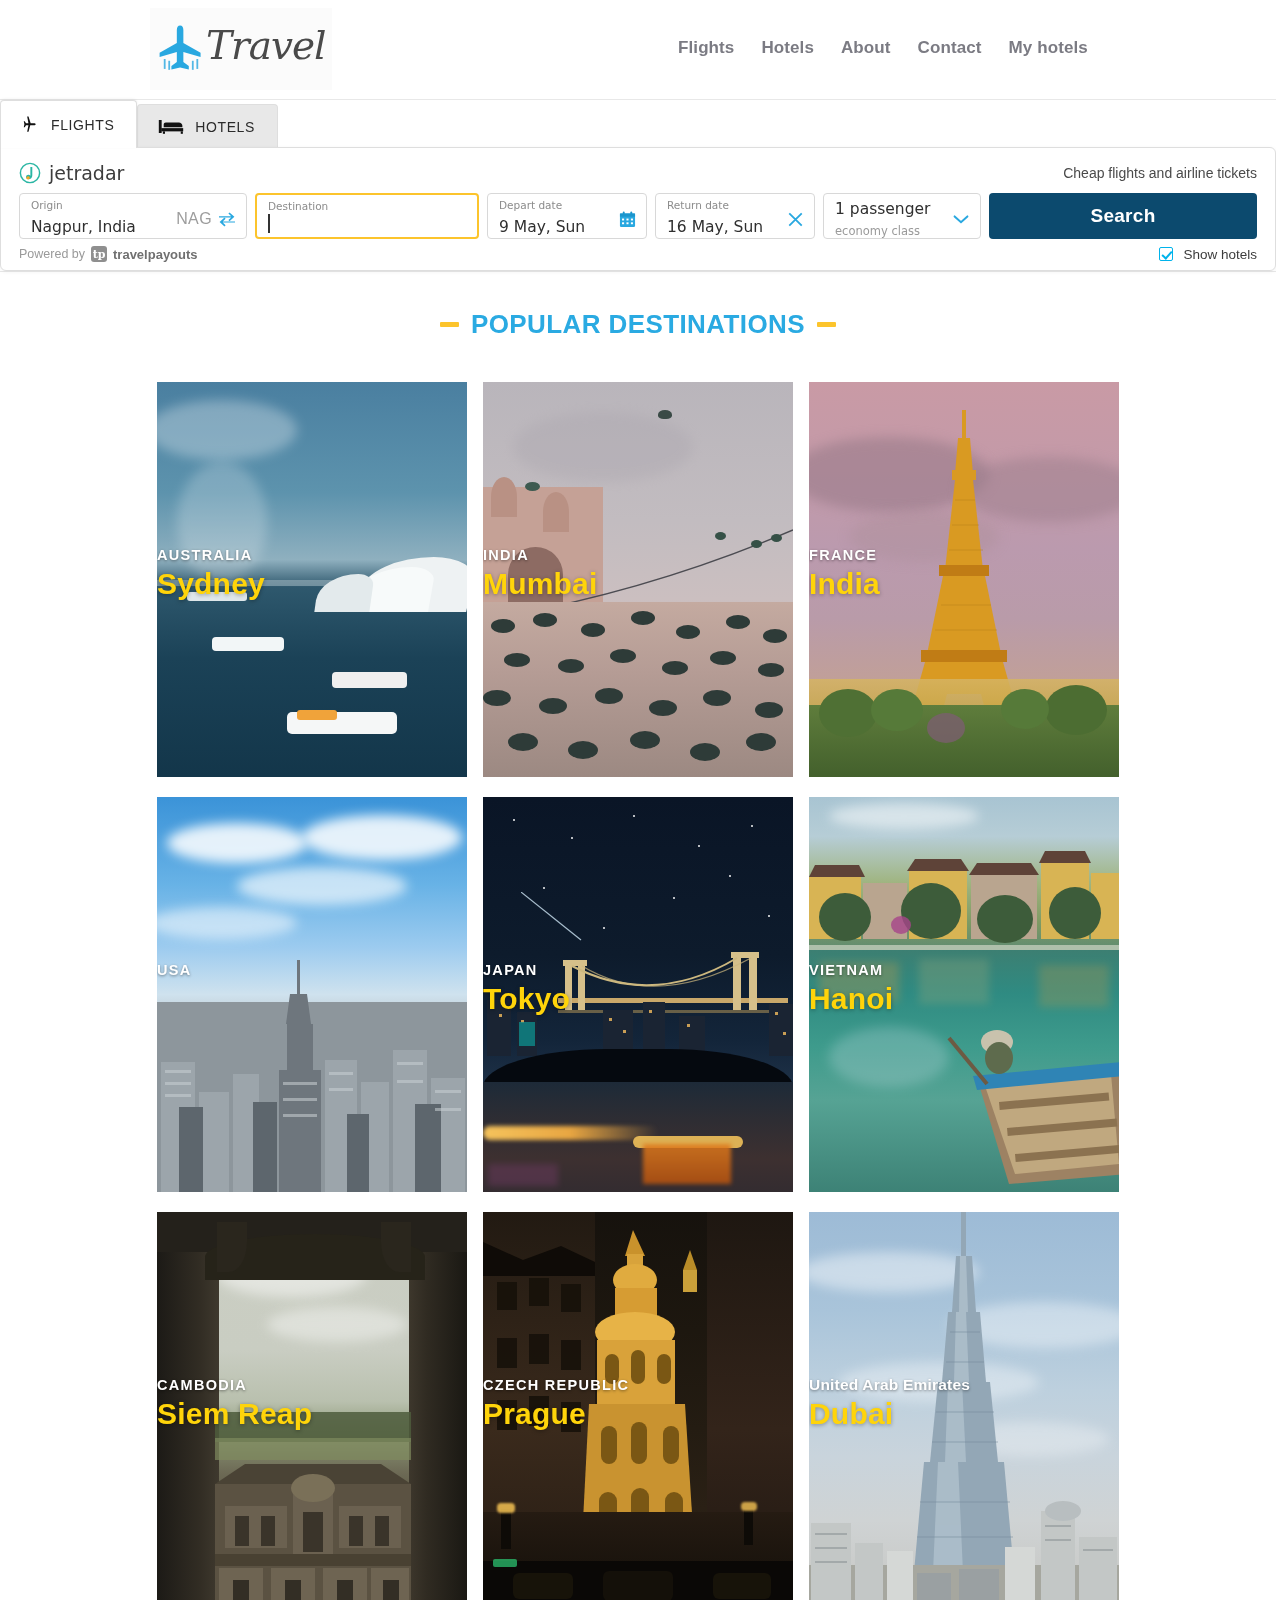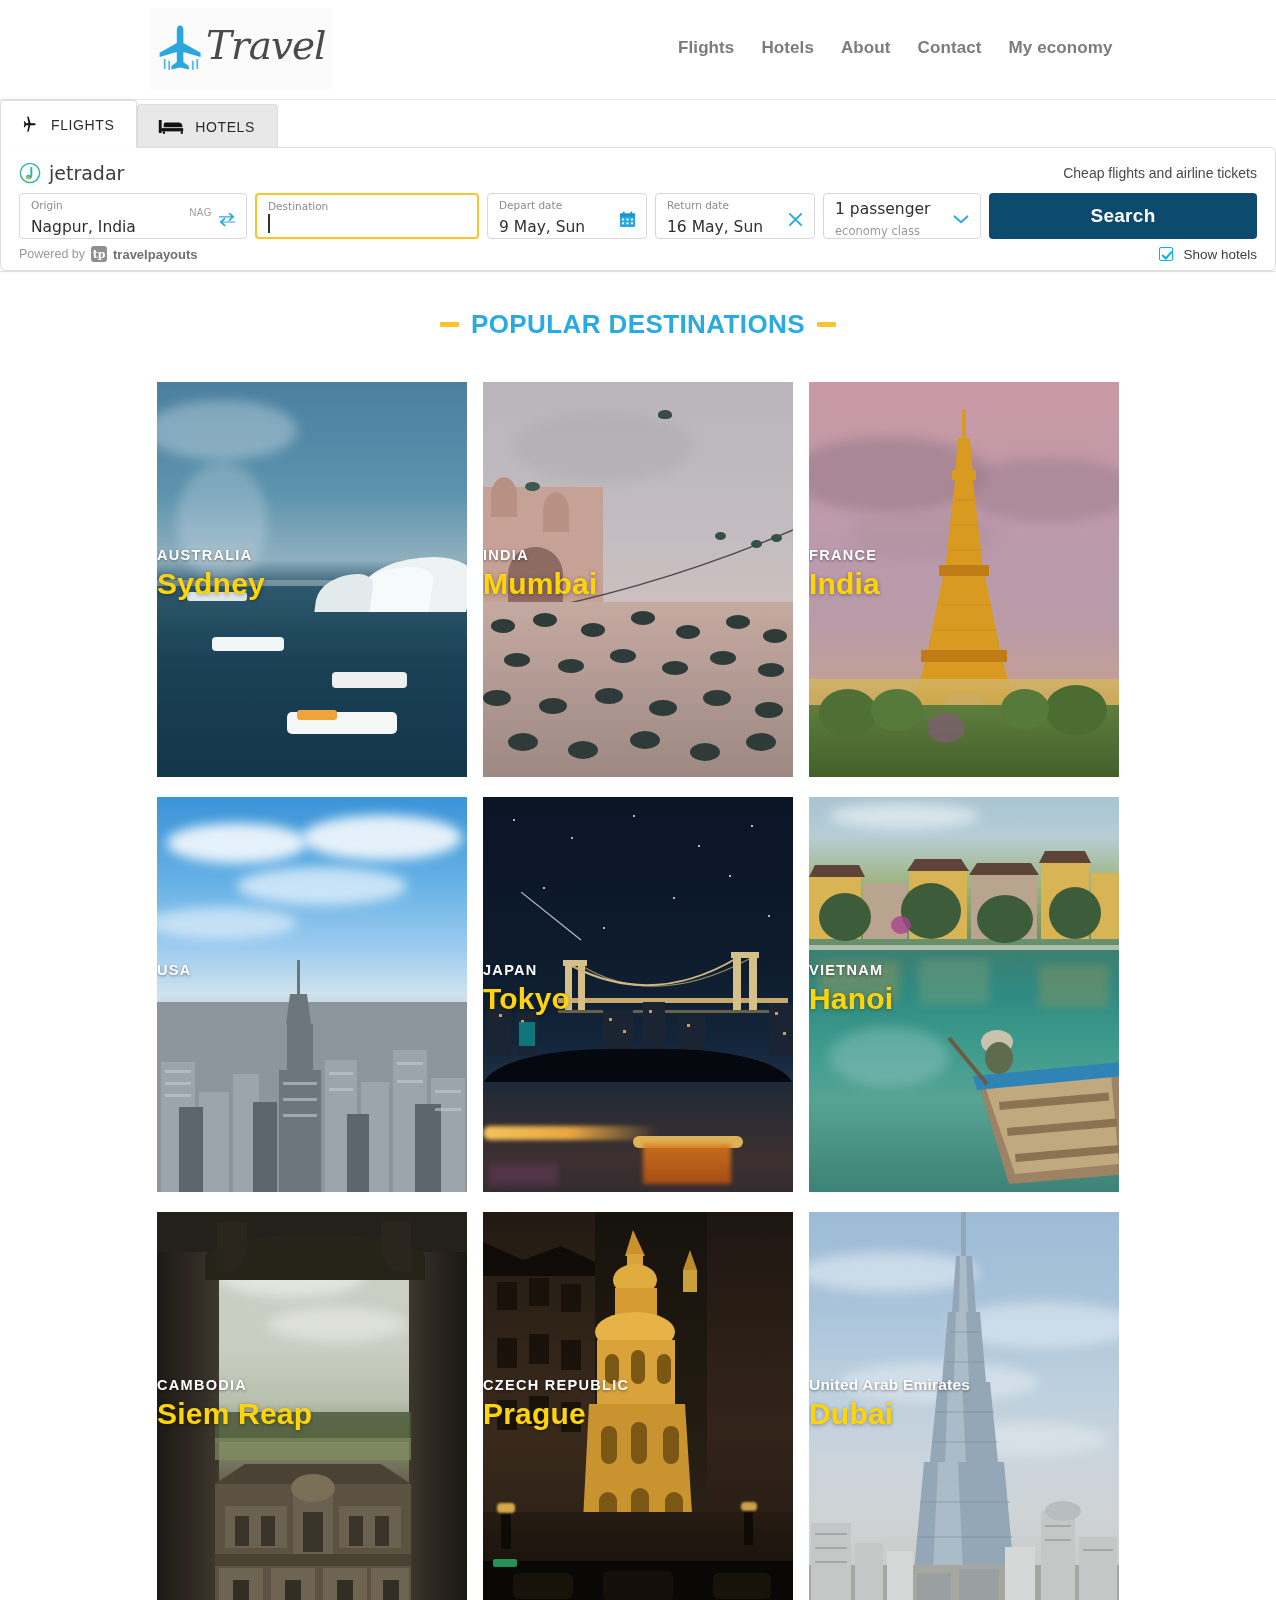--- a/index.html
+++ b/index.html
@@ -148,22 +148,22 @@
     font-family: "DejaVu Sans", sans-serif;
   }
   .f-origin { width: 228px; }
   .f-dest { width: 224px; }
   .f-depart { width: 160px; }
   .f-return { width: 160px; }
   .f-pax { width: 158px; padding-top: 4px; }
   .field-code {
     position: absolute;
     right: 34px;
-    bottom: 20px;
-    font-size: 10px;
+    bottom: 10px;
+    font-size: 16px;
     color: #9d9d9d;
     letter-spacing: 0.4px;
     margin-left: 45px;
   }
   .icon-right {
     position: absolute;
     right: 9px;
     bottom: 9px;
     width: 20px;
     height: 20px;
@@ -334,21 +334,21 @@
         <line x1="50" y1="43" x2="50" y2="54"></line>
       </g>
     </svg>
     <span class="logo-word">Travel</span>
   </div>
   <nav class="nav">
     <a href="#">Flights</a>
     <a href="#">Hotels</a>
     <a href="#">About</a>
     <a href="#">Contact</a>
-    <a href="#">My economy</a>
+    <a href="#">My hotels</a>
   </nav>
 </div>
 
 <div class="widget-zone">
 
   <div class="tabs">
     <div class="tab active">
       <svg width="19" height="19" viewBox="0 0 24 24">
         <path fill="#111" d="M21 14.5l-8-2.2V7.5c0-1-.5-2-1.3-2s-1.2 1-1.2 2v4.3L2 14.5v1.7l8.5-1.6v3.1L8 19.3v1.2l3.8-.8 3.7.8v-1.2l-2.5-1.6v-3.1l8 1.6z" transform="rotate(90 12 12)"></path>
       </svg>

